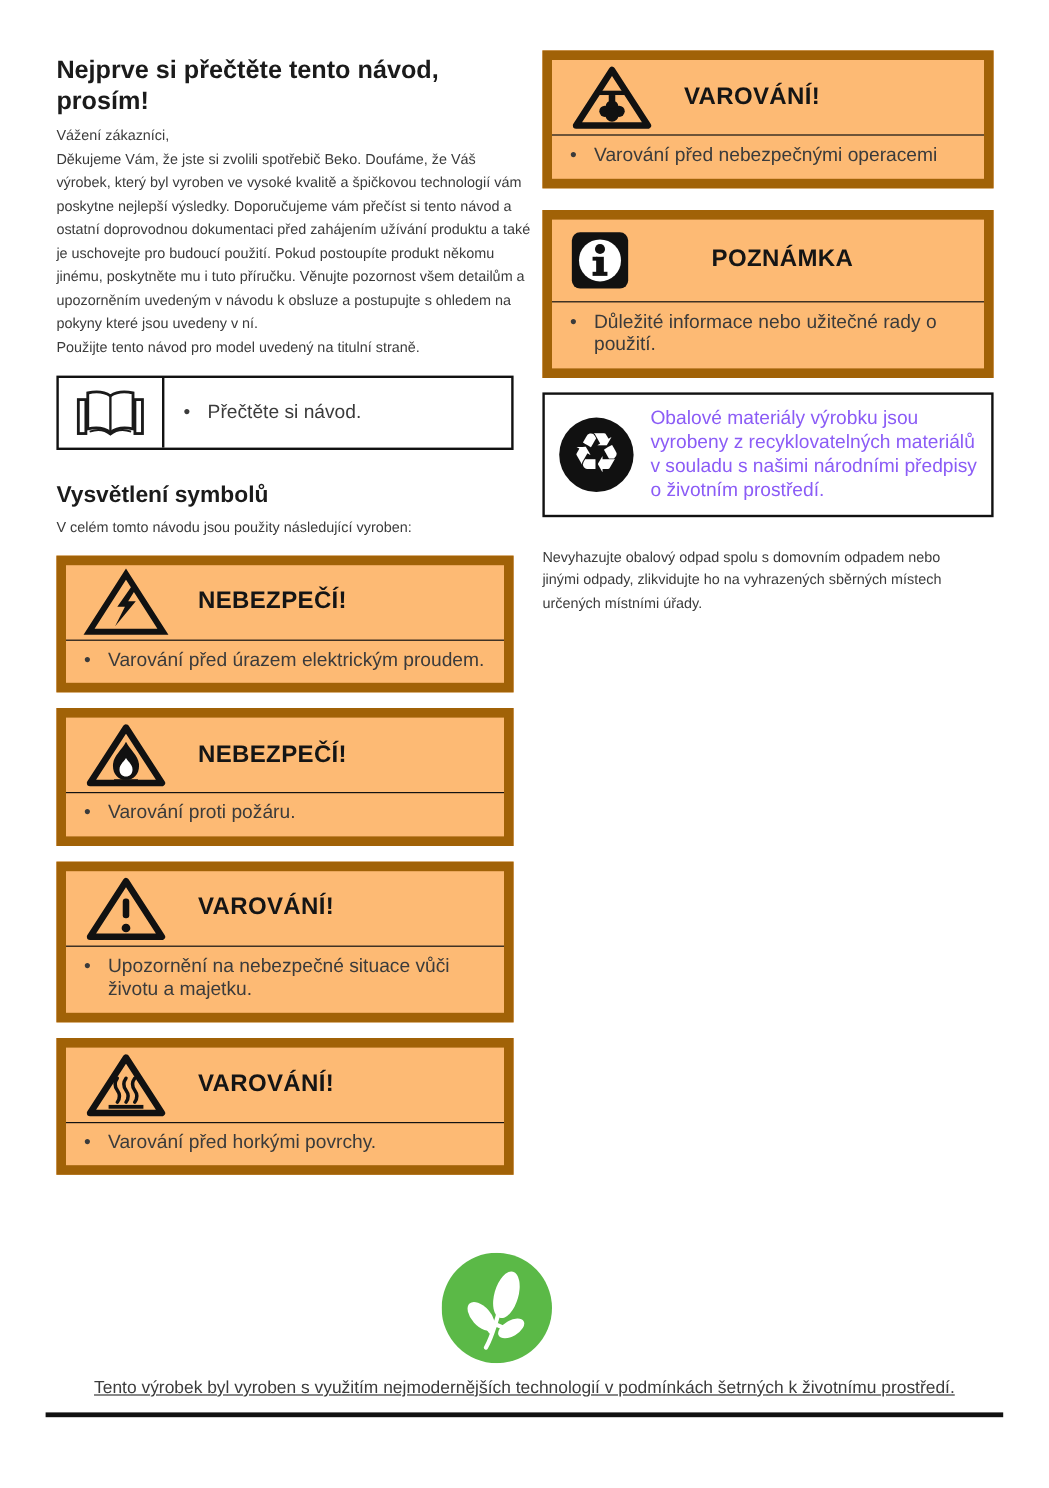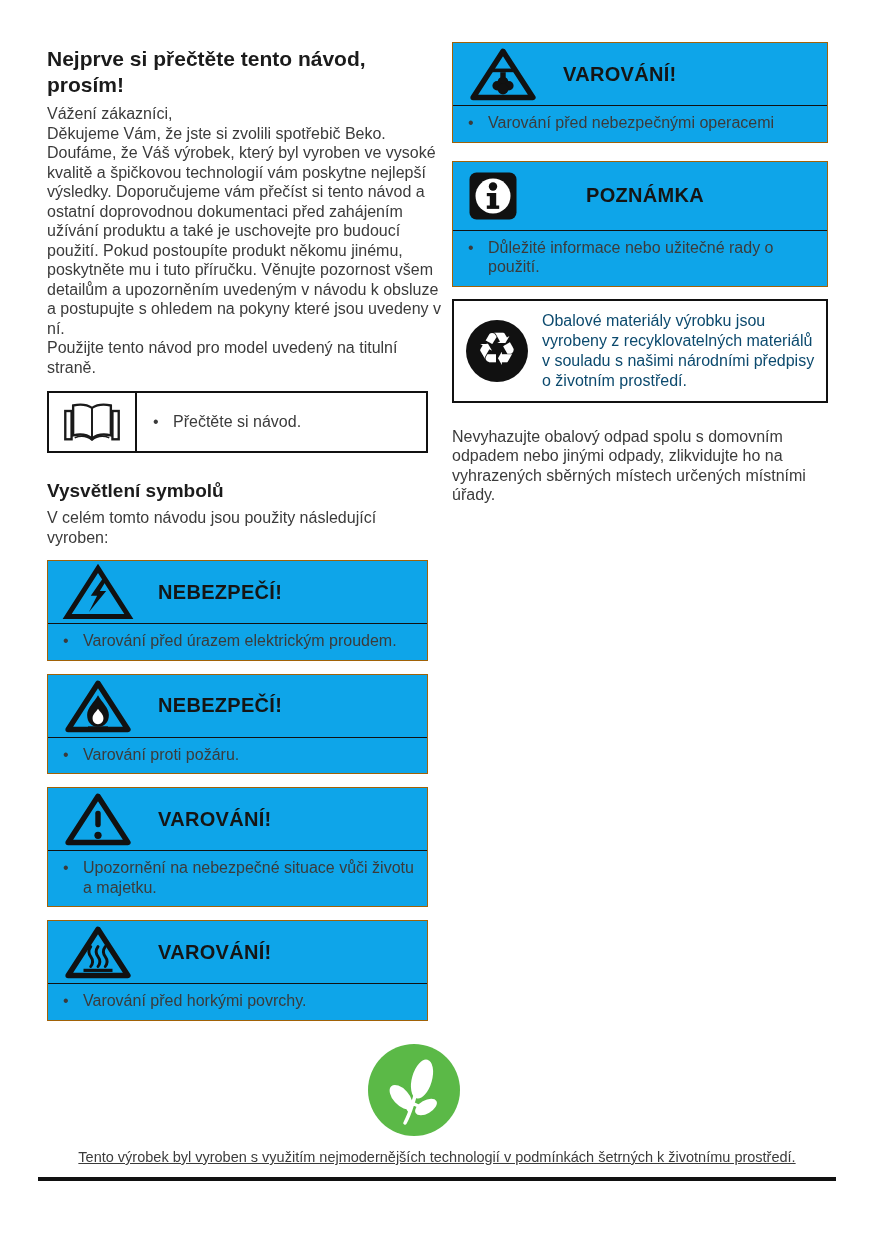--- a/index.html
+++ b/index.html
@@ -7,39 +7,39 @@
     position:relative; width:874px; height:1240px; background:#fff;
     font-family:"Liberation Sans", sans-serif; color:#3b3b3b; overflow:hidden;
   }
   .col-left  { position:absolute; left:47px;  top:46px; width:397px; }
   .col-right { position:absolute; left:452px; top:42px; width:376px; }
 
   h1.doc-title {
     margin:0 0 6px 0; max-width:365px;
     font-size:21px; line-height:26px; font-weight:bold; color:#1b1b1b;
   }
-  .body-text { margin:0; font-size:16px; line-height:19.5px; color:#3b3b3b; }
+  .body-text { margin:0; font-size:12px; line-height:19.5px; color:#3b3b3b; }
   .body-text + .body-text { margin-top:0; }
 
   h2.section-title { margin:26px 0 6px 0; font-size:19px; line-height:23px; font-weight:bold; color:#1b1b1b; max-width:370px; }
   .symbols-intro { max-width:362px; }
 
   
   .read-box {
     margin-top:14px; width:381px; border:2px solid #111; display:flex; height:62px;
     box-sizing:border-box; align-items:stretch;
   }
   .read-box .icon-cell {
     width:86px; border-right:2px solid #111; display:flex; align-items:center; justify-content:center;
     flex:none;
   }
   .read-box .text-cell { display:flex; align-items:center; padding-left:16px; }
 
   
-  .wbox { border:1px solid #a16207; box-sizing:border-box; background:#0ea5e9; }
+  .wbox { border:8px solid #a16207; box-sizing:border-box; background:#fdba74; }
   .col-left .wbox { width:381px; margin-top:13px; }
   .col-right .wbox { width:376px; }
   .wbox-header {
     display:flex; align-items:center; height:58px; border-bottom:1.5px solid #111; padding:2px 0;
   }
   .wbox-header .icon-cell {
     width:110px; flex:none; display:flex; align-items:center; padding-left:13px; box-sizing:border-box;
   }
   .wbox-title { font-size:20px; font-weight:bold; color:#151515; letter-spacing:0.3px; }
   .wbox-body { display:flex; padding:7px 12px 9px 15px; }
@@ -55,21 +55,21 @@
   .recycle-box {
     margin-top:12px; width:376px; border:2px solid #111; box-sizing:border-box;
     display:flex; align-items:center; padding:10px 10px 10px 12px;
   }
   .recycle-box .icon-cell { flex:none; width:76px; display:flex; align-items:center; }
   .recycle-icon-circle {
     width:62px; height:62px; border-radius:50%; background:#111;
     display:flex; align-items:center; justify-content:center;
   }
   .recycle-glyph { color:#fff; font-size:46px; line-height:1; font-family:"DejaVu Sans", sans-serif; transform:translateY(-2px); }
-  .recycle-text { font-size:16px; line-height:20px; color:#0c4a6e; }
+  .recycle-text { font-size:16px; line-height:20px; color:#8b5cf6; }
 
   .disposal-note { margin-top:24px; max-width:356px; }
 
   
   .eco-badge { position:absolute; left:368px; top:1044px; width:92px; height:92px; }
   .footer-note {
     position:absolute; left:40px; right:40px; top:1148px; text-align:center;
     font-size:14.5px; line-height:18px; color:#3b3b3b;text-decoration:underline;
   }
   .footer-rule { position:absolute; left:38px; right:38px; top:1177px; height:3.5px; background:#111; }

